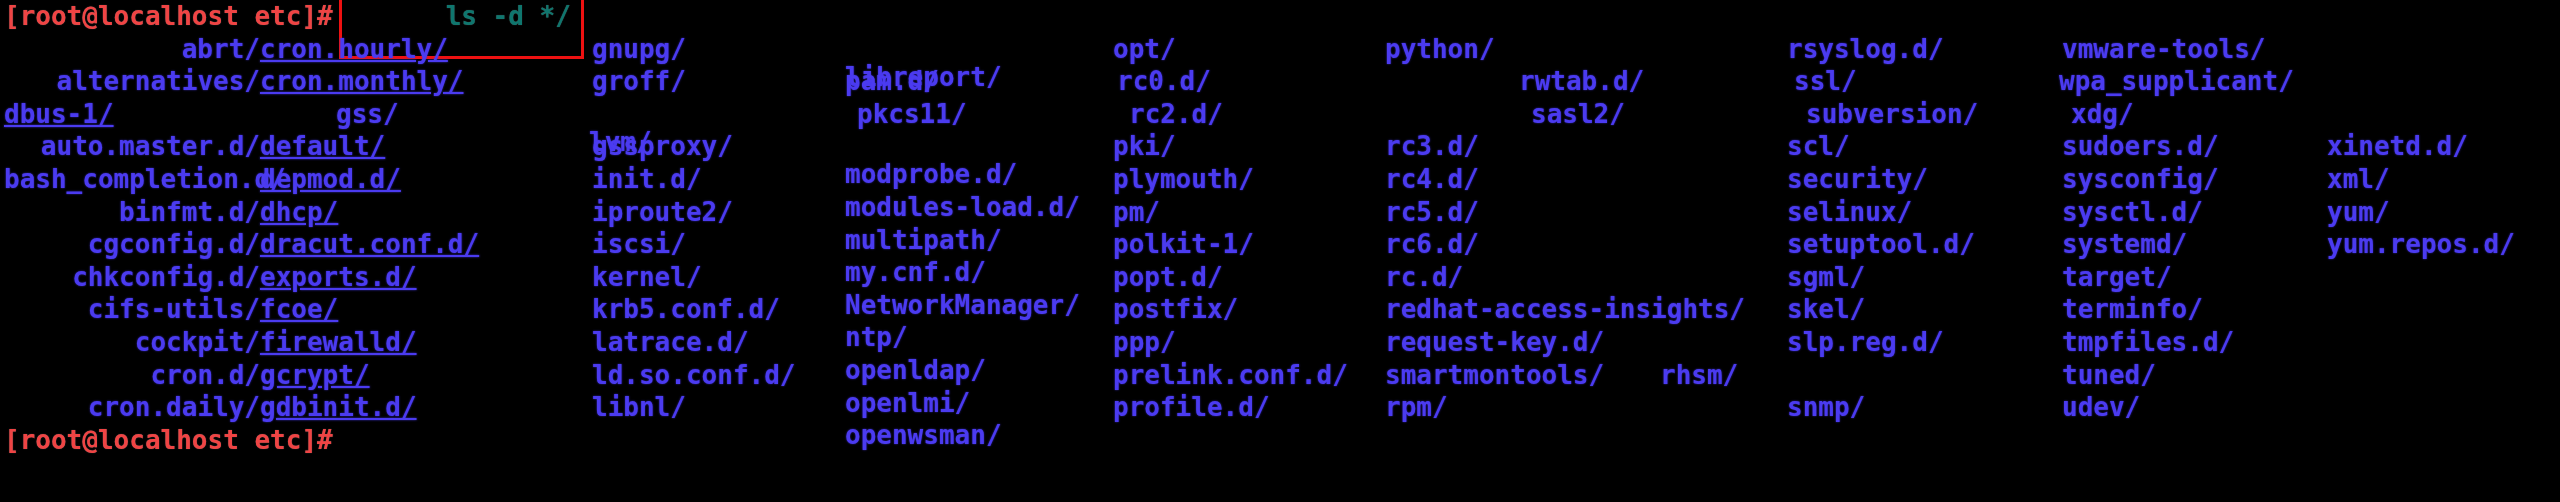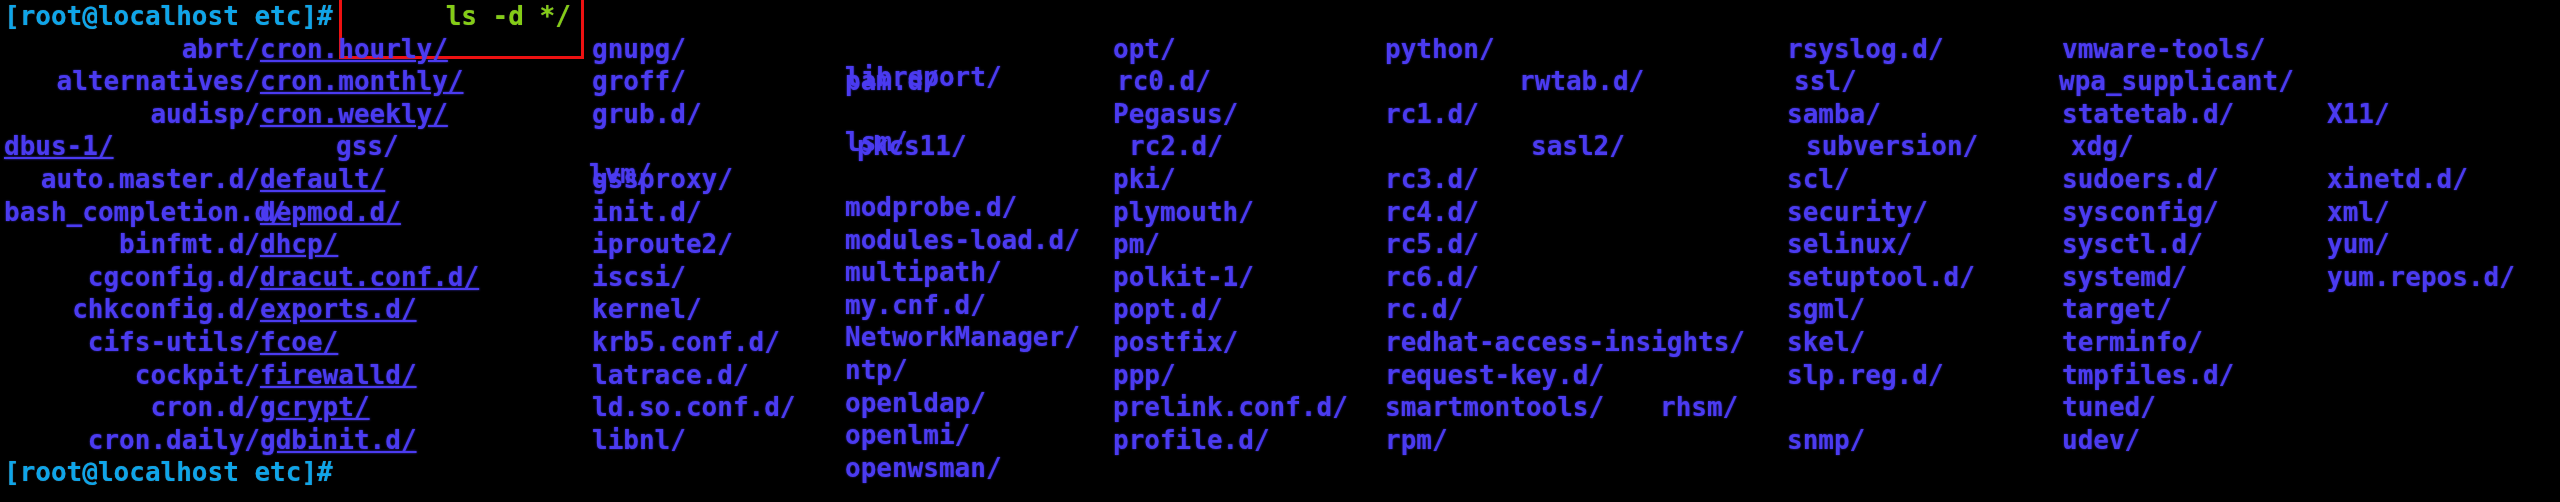--- a/index.html
+++ b/index.html
@@ -32,37 +32,37 @@
     letter-spacing: 0px;
     display: flex;
     align-items: center;
   }
 
   .prompt-line {
     padding-left: 4px;
   }
 
   .prompt-text {
-    color: #0ea5e9;
+    color: #ef4444;
     font-weight: bold;
     font-size: 26px;
     white-space: pre;
     text-shadow: 0 0 1px rgba(200,200,200,0.45);
   }
 
   .cmd-box {
     display: inline-block;
     border: 3px solid #ee1111;
     padding: 0px 10px 1px 10px;
     margin-left: 6px;
     line-height: 26px;
   }
 
   .cmd-text {
-    color: #84cc16;
+    color: #0f766e;
     font-weight: bold;
     font-size: 26px;
     white-space: pre;
     text-shadow: 0 0 1px rgba(200,200,200,0.4);
   }
 
   
   #listing {
     position: relative;
     padding-left: 4px;
@@ -122,31 +122,20 @@
         <span class="cell c0">alternatives/</span>
         <span class="cell c1">cron.monthly/</span>
         <span class="cell c2">groff/</span>
         <span class="cell c4">pam.d/</span>
         <span class="cell c5">rc0.d/</span>
         <span class="cell c6">rwtab.d/</span>
         <span class="cell c7">ssl/</span>
         <span class="cell c8">wpa_supplicant/</span>
       </div>
       <div class="row">
-        <span class="cell c0">audisp/</span>
-        <span class="cell c1">cron.weekly/</span>
-        <span class="cell c2">grub.d/</span>
-        <span class="cell c3">lsm/</span>
-        <span class="cell c4">Pegasus/</span>
-        <span class="cell c5">rc1.d/</span>
-        <span class="cell c6">samba/</span>
-        <span class="cell c7">statetab.d/</span>
-        <span class="cell c8">X11/</span>
-      </div>
-      <div class="row">
         <span class="cell c1">dbus-1/</span>
         <span class="cell c2">gss/</span>
         <span class="cell c3">lvm/</span>
         <span class="cell c4">pkcs11/</span>
         <span class="cell c5">rc2.d/</span>
         <span class="cell c6">sasl2/</span>
         <span class="cell c7">subversion/</span>
         <span class="cell c8">xdg/</span>
       </div>
       <div class="row">

